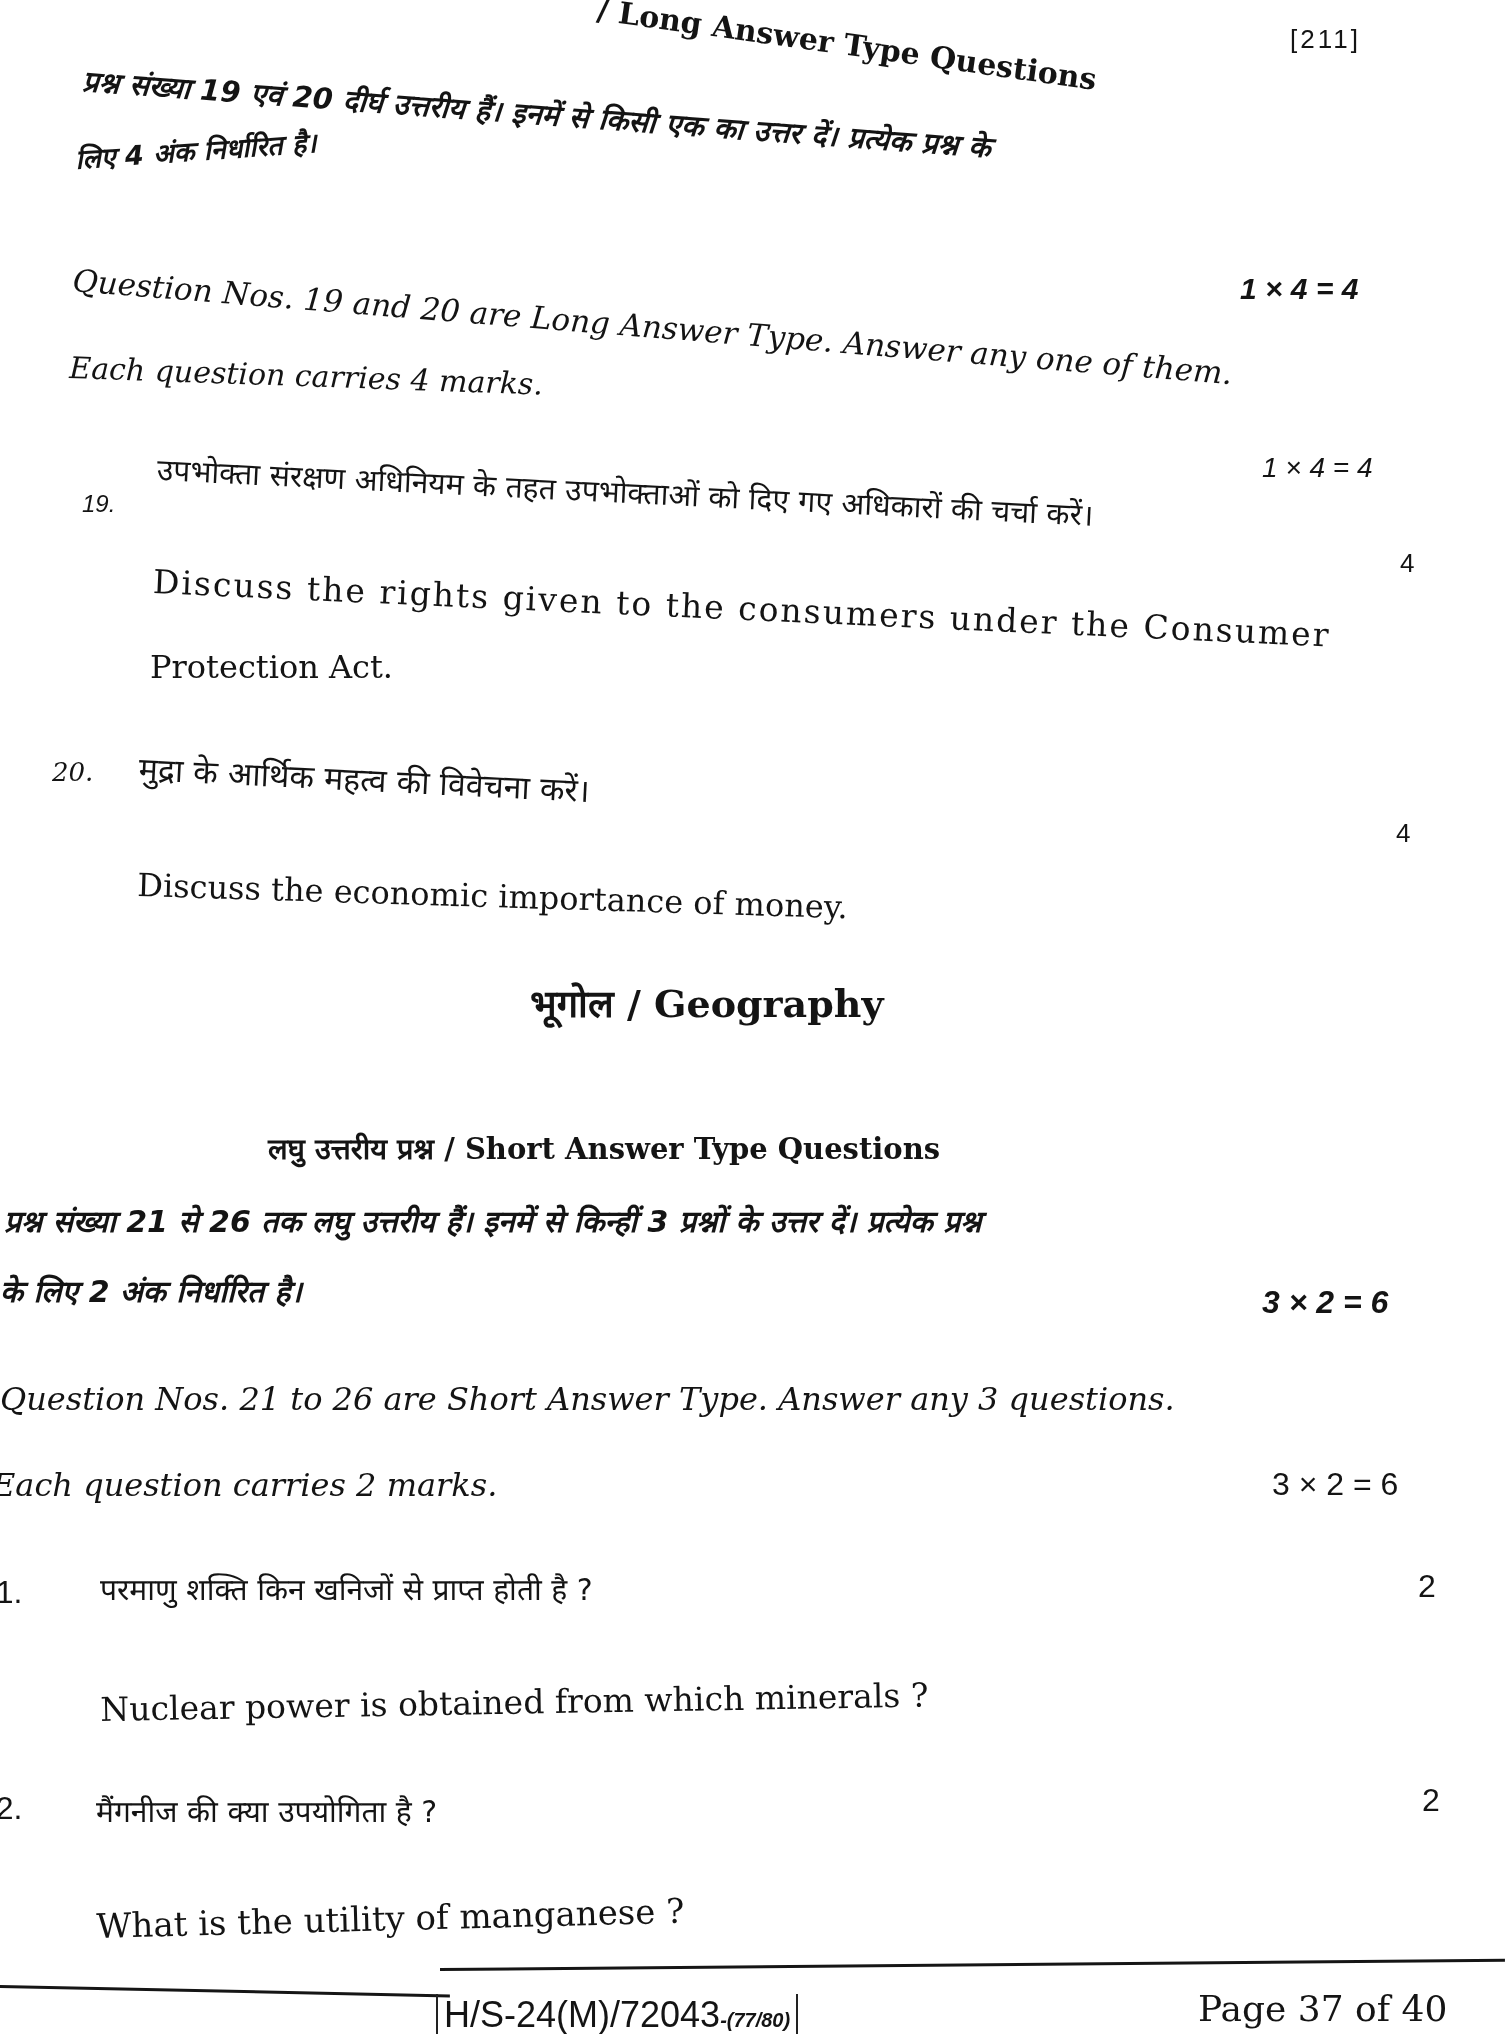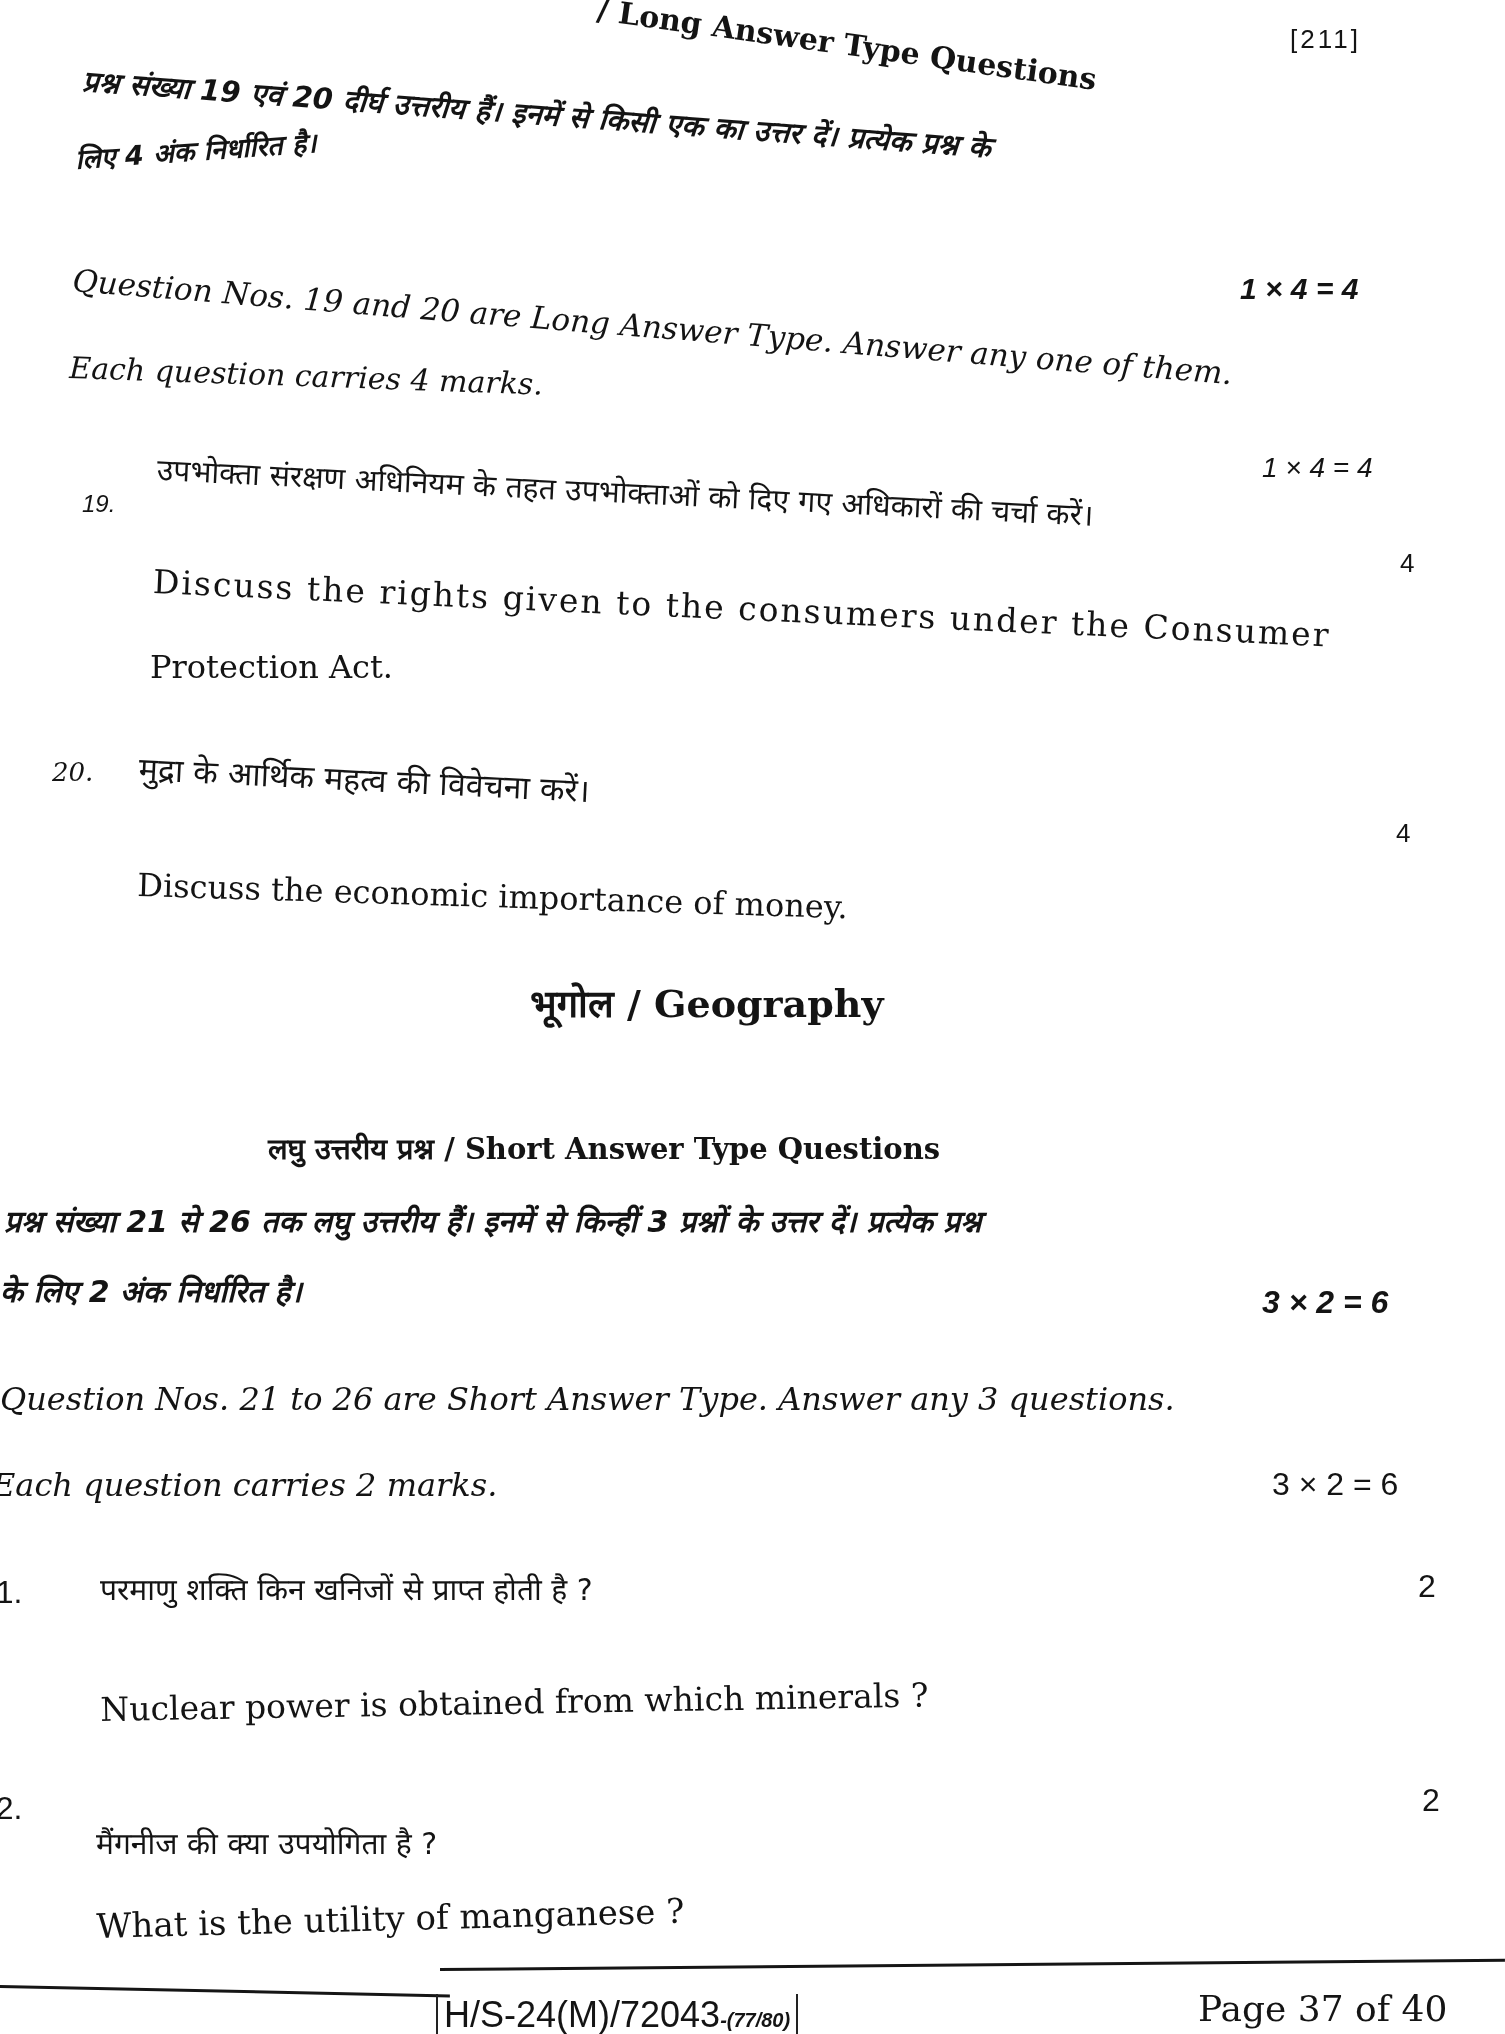--- a/index.html
+++ b/index.html
@@ -63,21 +63,21 @@
 <div class="abs en-it" style="left:0px; top:1380px; font-size:32px;">Question Nos. 21 to 26 are Short Answer Type. Answer any 3 questions.</div>
 <div class="abs en-it" style="left:-8px; top:1466px; font-size:32px;">Each question carries 2 marks.</div>
 <div class="abs marks" style="left:1272px; top:1466px; font-size:32px;">3 × 2 = 6</div>
 
 <div class="abs marks" style="left:-22px; top:1574px; font-size:32px;">21.</div>
 <div class="abs hi" style="left:100px; top:1568px; font-size:30px;">परमाणु शक्ति किन खनिजों से प्राप्त होती है ?</div>
 <div class="abs marks" style="left:1418px; top:1568px; font-size:32px;">2</div>
 <div class="abs en" style="left:100px; top:1690px; font-size:33px; transform: rotate(-1deg); transform-origin:left top;">Nuclear power is obtained from which minerals ?</div>
 
 <div class="abs marks" style="left:-22px; top:1790px; font-size:32px;">22.</div>
-<div class="abs hi" style="left:96px; top:1790px; font-size:30px;margin-top:32px;">मैंगनीज की क्या उपयोगिता है ?</div>
+<div class="abs hi" style="left:96px; top:1790px; font-size:30px;">मैंगनीज की क्या उपयोगिता है ?</div>
 <div class="abs marks" style="left:1422px; top:1782px; font-size:32px;">2</div>
 <div class="abs en" style="left:96px; top:1906px; font-size:34px; transform: rotate(-1.5deg); transform-origin:left top;">What is the utility of manganese ?</div>
 
 <div class="footer-rule" style="left:0px; top:1985px; width:450px; transform: rotate(1.2deg); transform-origin:left top;"></div>
 <div class="footer-rule" style="left:440px; top:1968px; width:1065px; transform: rotate(-0.5deg); transform-origin:left top;"></div>
 
 <div class="code-box" style="left:436px; top:1994px;">
   <span>H/S-24(M)/72043</span><span class="code-small">-(77/80)</span>
 </div>
 

